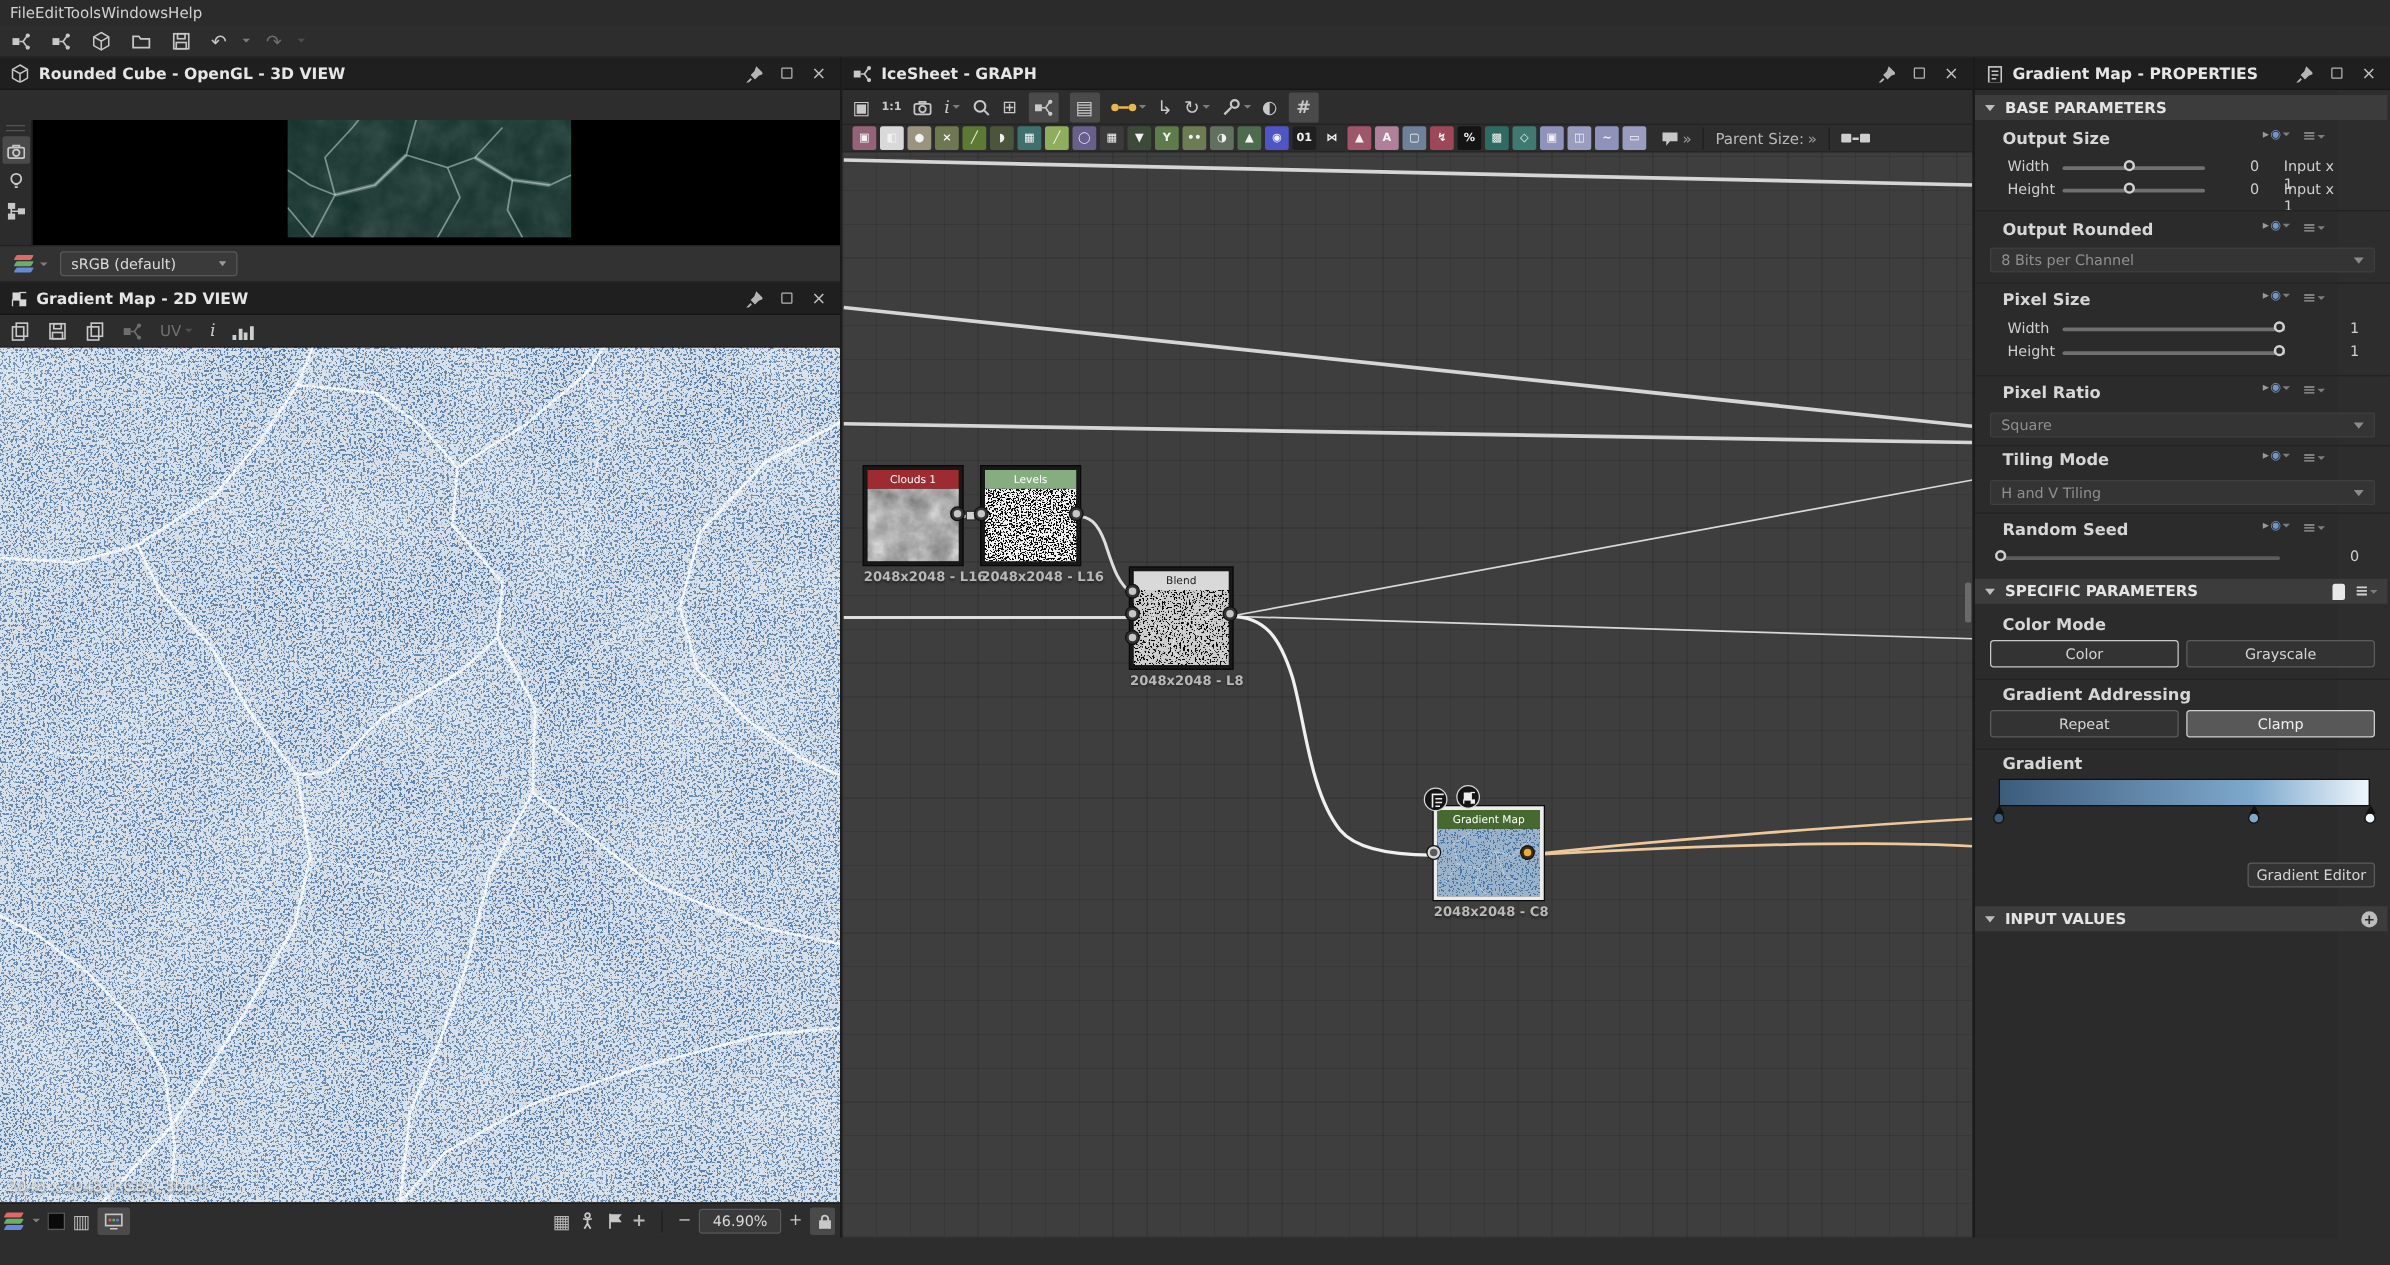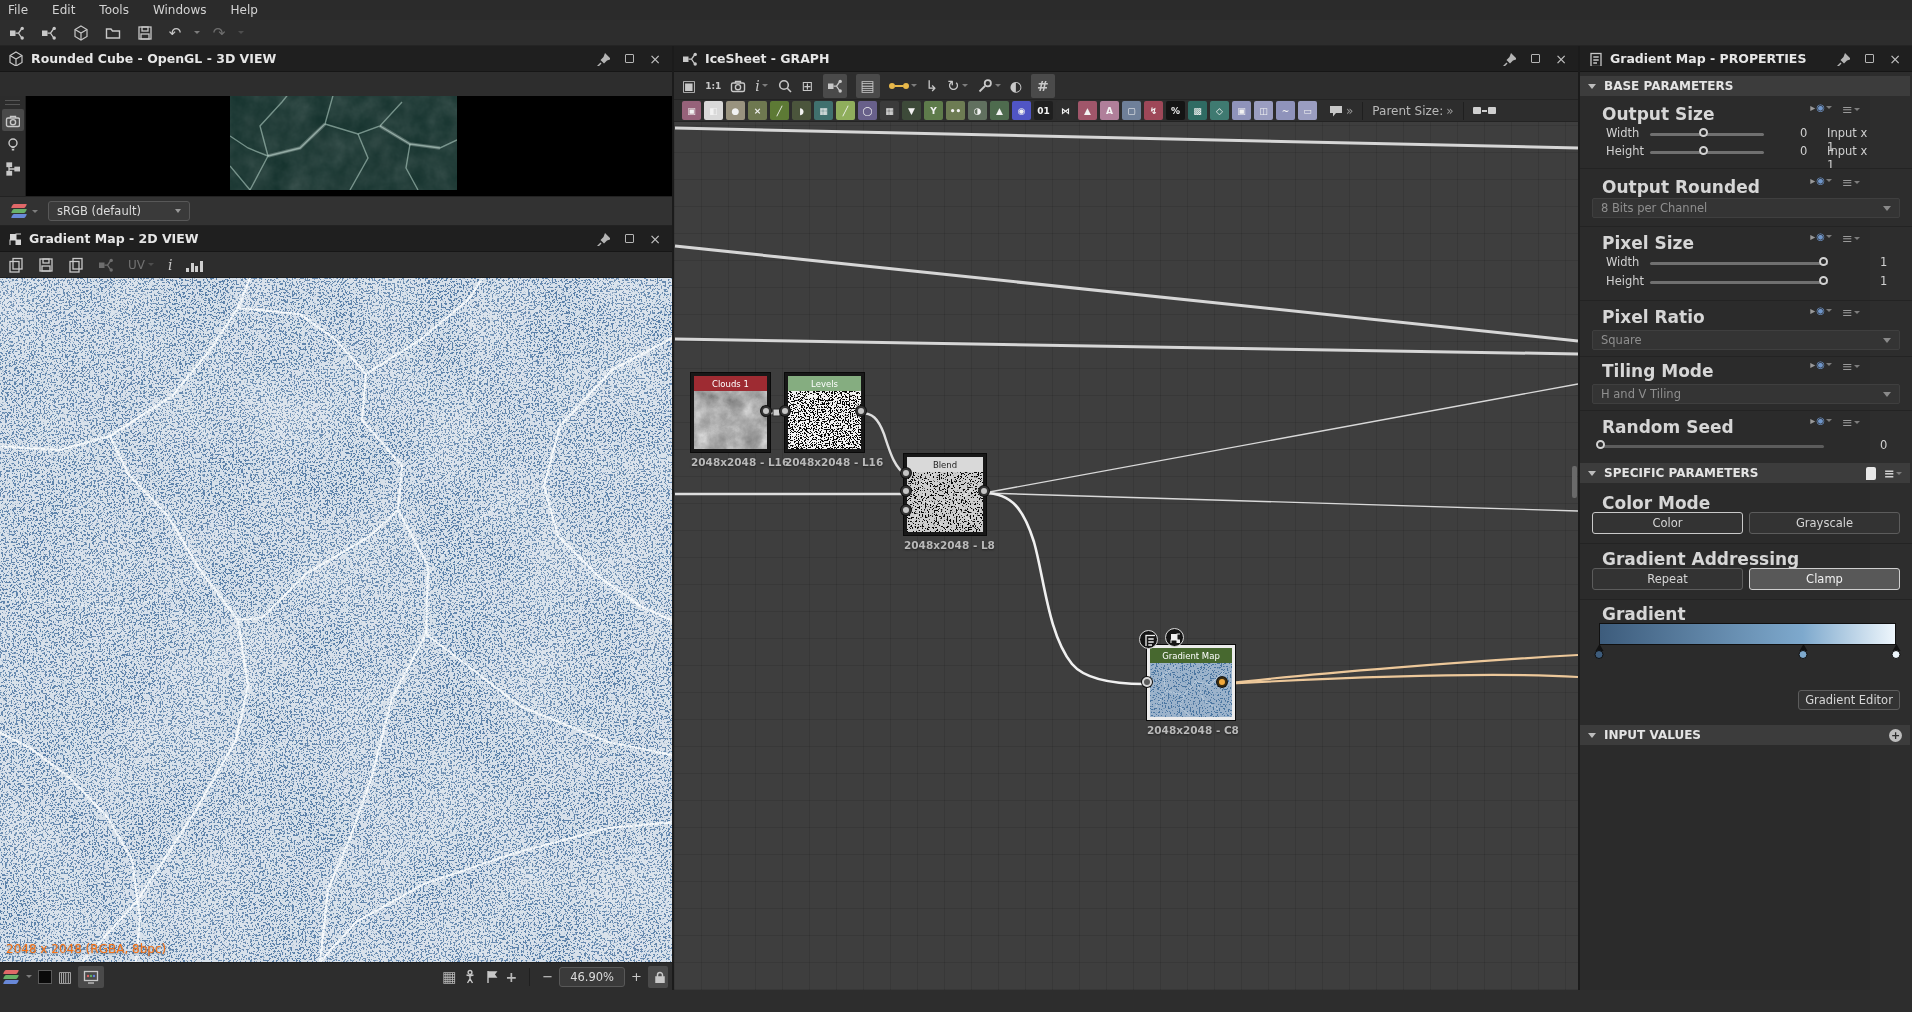--- a/index.html
+++ b/index.html
@@ -9,21 +9,21 @@
   .abs{position:absolute;}
   .row{display:flex;align-items:center;}
   .bold{font-weight:bold;}
   .ibtn{display:flex;align-items:center;justify-content:center;color:#c8c8c8;}
   .ibtn svg{display:block;}
   .pressed{background:#4a4a4a;border-radius:2px;}
   .dim{opacity:.42;}
   .chev{width:0;height:0;border-left:3.5px solid transparent;border-right:3.5px solid transparent;border-top:4px solid #9a9a9a;display:inline-block;}
   .chev.sm{border-left-width:3px;border-right-width:3px;border-top-width:3.5px;border-top-color:#7d7d7d;}
   
-  .menubar{left:0;top:0;width:1912px;height:20px;background:#2b2b2b;display:flex;align-items:center;padding-left:8px;gap:24px;color:#d2d2d2;}
+  .menubar{left:0;top:0;width:1912px;height:20px;background:#2b2b2b;display:flex;align-items:center;padding-left:8px;color:#d2d2d2;}
   .menubar span{cursor:default;}
   .maintb{left:0;top:20px;width:1912px;height:26px;background:#2d2d2d;display:flex;align-items:center;gap:10px;padding-left:6px;border-bottom:1px solid #242424;}
   
   .phead{height:26px;background:#1f1f1f;display:flex;align-items:center;padding:0 8px;gap:8px;border-bottom:1px solid #161616;}
   .ptitle{font-weight:bold;color:#e6e6e6;font-size:12.5px;white-space:nowrap;}
   .pspace{flex:1;}
   .winbtn{display:flex;align-items:center;justify-content:center;width:18px;height:18px;color:#b5b5b5;}
   .maxsq{width:9px;height:9px;border:1.4px solid #b5b5b5;border-radius:1px;}
   .closex{font-size:14px;color:#c0c0c0;line-height:1;}
   
@@ -37,21 +37,21 @@
       repeating-linear-gradient(0deg, rgba(0,0,0,.10) 0 1px, transparent 1px 27px),
       repeating-linear-gradient(90deg, rgba(0,0,0,.10) 0 1px, transparent 1px 27px);}
   .node{position:absolute;border:3px solid #181818;box-shadow:0 0 0 1px #0a0a0a;background:#000;}
   .nhead{height:15px;display:flex;align-items:center;justify-content:center;font-size:8.5px;font-weight:normal;color:#fff;}
   .nlabel{position:absolute;text-align:center;font-size:10.5px;font-weight:bold;color:#b9b9b9;text-shadow:0 1px 2px #222;white-space:nowrap;}
   .port{position:absolute;width:10px;height:10px;border-radius:50%;background:#c6c6c6;border:2px solid #343434;box-shadow:0 0 0 1px #111;}
   .badge{position:absolute;width:19px;height:19px;border-radius:50%;background:#151515;border:1.5px solid #d8d8d8;display:flex;align-items:center;justify-content:center;color:#eee;}
   .atom{width:19px;height:19px;border-radius:2px;display:flex;align-items:center;justify-content:center;font-size:9px;color:#f2f2f2;font-weight:bold;flex:0 0 auto;}
   
   .secbar{position:absolute;left:0;width:330px;height:20px;background:#3c3c3c;display:flex;align-items:center;padding:0 8px;gap:8px;font-weight:bold;color:#e4e4e4;font-size:12px;}
-  .plabel{position:absolute;font-weight:bold;color:#d6d6d6;font-size:17px;}
+  .plabel{position:absolute;font-weight:bold;color:#d6d6d6;font-size:13px;}
   .pval{color:#d0d0d0;font-size:11.5px;}
   .fnico{position:absolute;display:flex;align-items:center;gap:1px;color:#9a9a9a;font-size:10px;}
   .fnico .dot{color:#6f95c9;font-size:10px;}
   .track{position:absolute;height:3px;background:#707070;border-radius:2px;}
   .handle{position:absolute;top:-5px;width:9px;height:9px;border:2.2px solid #d2d2d2;background:#2b2b2b;border-radius:50%;}
   .pbtn{position:absolute;height:22px;border-radius:3px;background:#333333;border:1px solid #5c5c5c;display:flex;align-items:center;justify-content:center;font-size:11.5px;color:#d6d6d6;}
   .pbtn.sel{border-color:#c9c9c9;}
   .pbtn.selbg{background:#585858;border-color:#cfcfcf;color:#f0f0f0;}
   .caret{width:0;height:0;border-left:4px solid transparent;border-right:4px solid transparent;border-top:5px solid #8a8a8a;}
   .sectri{width:0;height:0;border-left:4px solid transparent;border-right:4px solid transparent;border-top:5px solid #bdbdbd;}
@@ -358,21 +358,21 @@
       </g>
       <g fill="none" stroke="#dde9f2" stroke-opacity="0.55" stroke-width="1.1" stroke-linejoin="round">
         <path d="M200,292 L160,320 L120,330 L60,326 L-5,318"></path>
         <path d="M544,208 L498,228 L462,252 L426,300"></path>
         <path d="M248,408 L300,420 L352,434 L392,420"></path>
         <path d="M172,118 L210,160 L238,200 L262,250"></path>
         <path d="M468,22 L480,80 L470,140 L462,200"></path>
       </g>
       <rect width="672" height="684" filter="url(#spk2d)" opacity="0.75"></rect>
     </svg>
-    <span class="abs" style="left:6px;bottom:6px;color:#f97316;font-size:12px;text-shadow:0 1px 2px rgba(20,40,60,.6)">2048 x 2048 (RGBA, 8bpc)</span>
+    <span class="abs" style="left:6px;bottom:6px;color:#e5e5e5;font-size:12px;text-shadow:0 1px 2px rgba(20,40,60,.6)">2048 x 2048 (RGBA, 8bpc)</span>
   </div>
 
   <div class="abs row" style="left:0;top:962px;width:672px;height:28px;background:#2d2d2d;border-top:1px solid #1f1f1f;padding:0 4px;gap:6px">
     <span class="layerico">
         <i style="top:0;background:#e06868"></i>
         <i style="top:5px;background:#68b068"></i>
         <i style="top:10px;background:#6888d8"></i>
       </span>
     <span class="chev sm"></span>
     <span style="width:14px;height:14px;background:#0a0a0a;border:1px solid #5a5a5a"></span>

